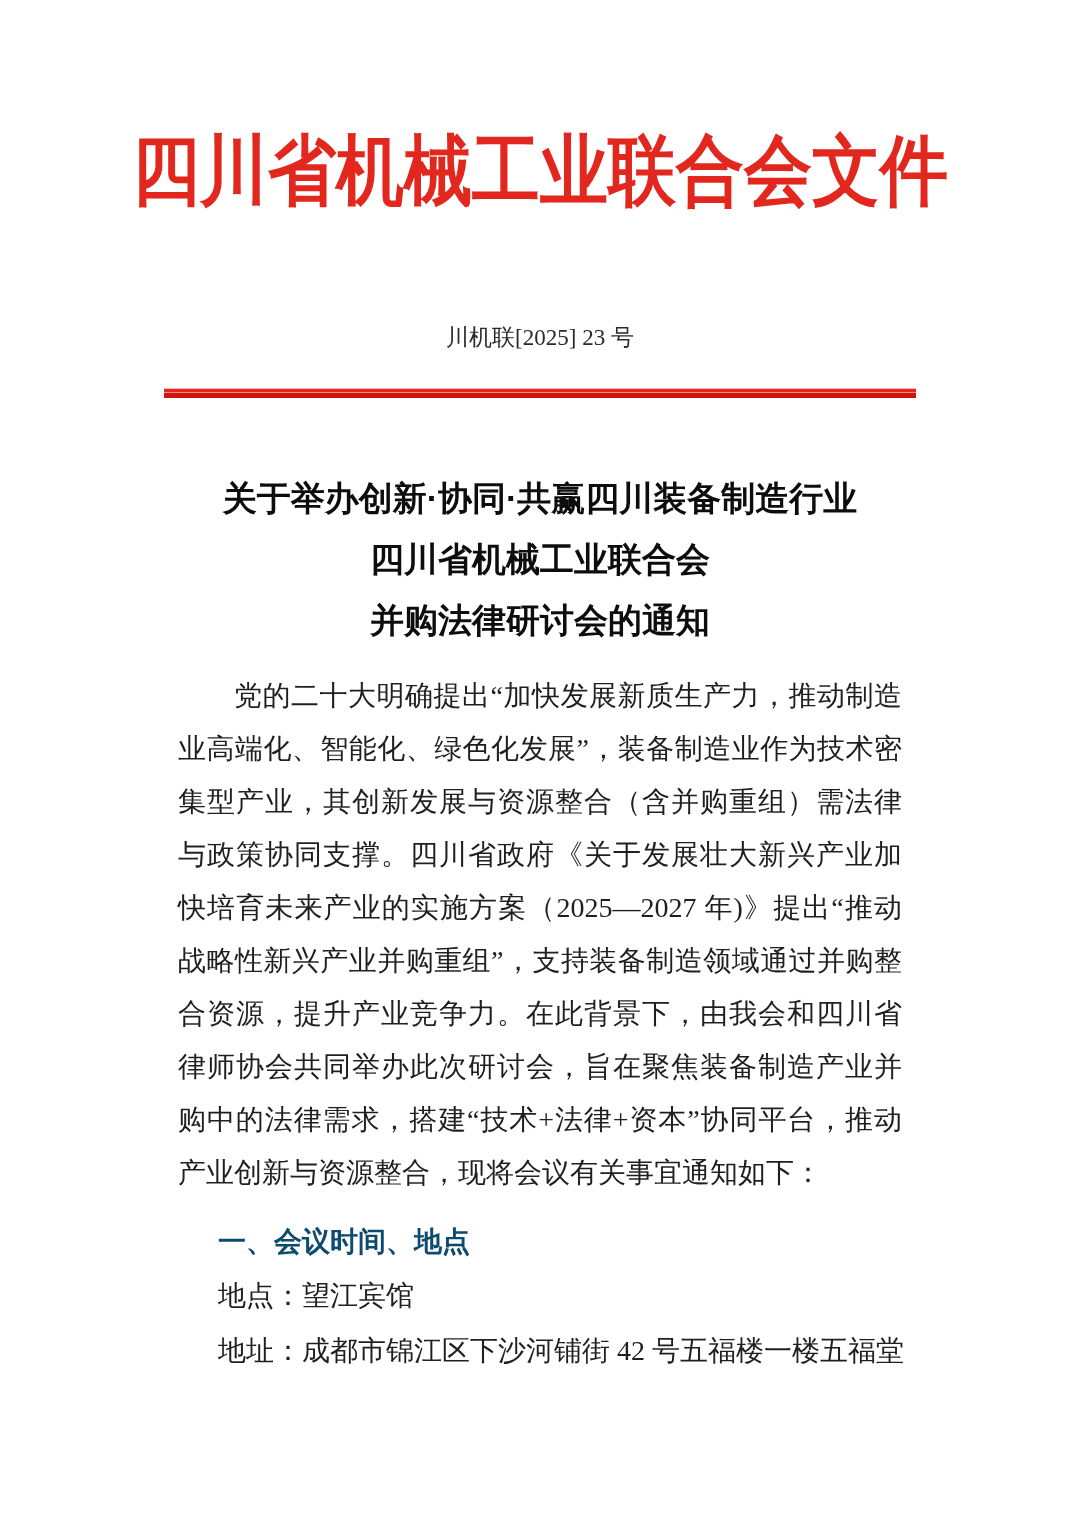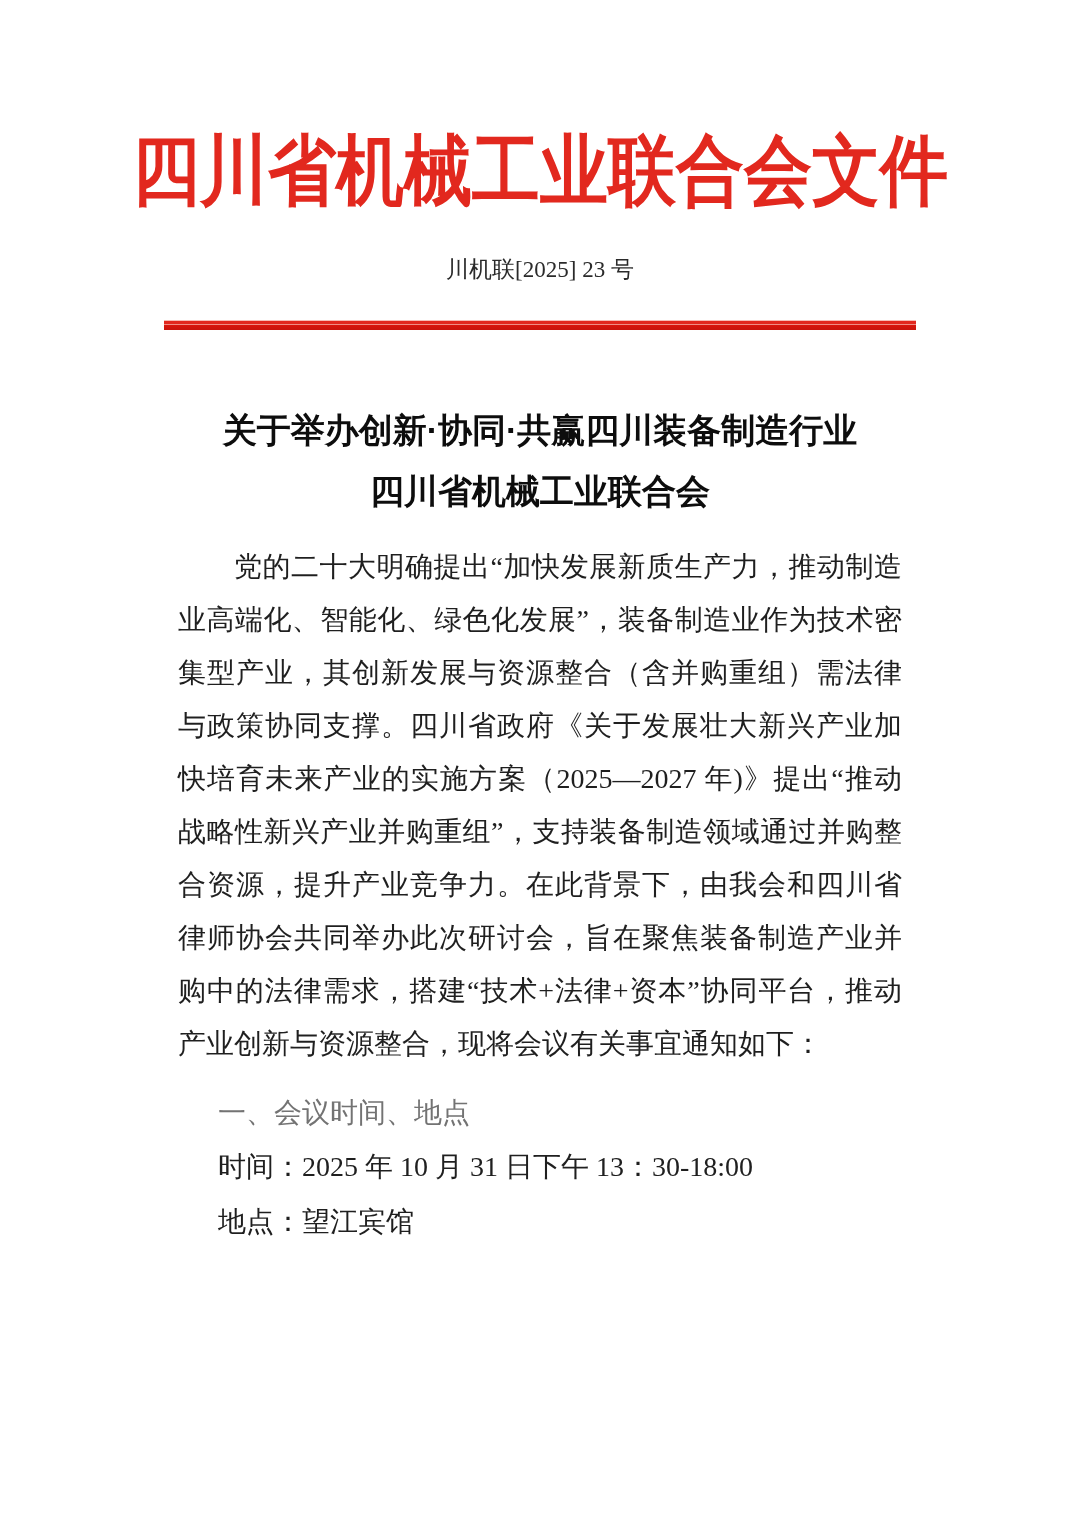--- a/index.html
+++ b/index.html
@@ -22,21 +22,21 @@
     font-size:68px;
     font-weight:bold;
     line-height:80px;
     color:var(--red);
     letter-spacing:0px;
     transform:scaleY(1.13);
     transform-origin:center top;
     white-space:nowrap;
   }
   .doc-number{
-    margin-top:50px;
+    margin-top:118px;
     text-align:center;
     font-size:23px;
     line-height:28px;
     color:#2a2a2a;
   }
   .red-rule{
     margin:36px auto 0;
     width:752px;
     height:10px;
     background:linear-gradient(180deg,
@@ -68,23 +68,23 @@
     font-family:"Liberation Sans","DejaVu Sans",sans-serif;
     color:#0d0d0d;
   }
   .paragraph{
     margin:16px;
     text-indent:56px;
   }
   .section-heading{
     margin:6px 0 0 0;
     text-indent:56px;
-    font-weight:normal;
+    font-weight:bold;
     font-family:"Liberation Sans","DejaVu Sans",sans-serif;
-    color:#737373;
+    color:#0c4a6e;
   }
   .detail{
     margin:0;
     text-indent:56px;
     line-height:55px;
   }
 </style>
 </head>
 <body>
 
@@ -92,32 +92,33 @@
 
   <div class="masthead">四川省机械工业联合会文件</div>
 
   <div class="doc-number">川机联[2025] 23 号</div>
 
   <div class="red-rule"></div>
 
   <div class="title-block">
     <div class="title-line">关于举办创新·协同·共赢四川装备制造行业</div>
     <div class="title-line">四川省机械工业联合会</div>
+    <div class="title-line">并购法律研讨会的通知</div>
   </div>
 
   <div class="doc-body">
 
 
     <p class="paragraph">党的二十大明确提出“加快发展新质生产力，推动制造业高端化、智能化、绿色化发展”，装备制造业作为技术密集型产业，其创新发展与资源整合（含并购重组）需法律与政策协同支撑。四川省政府《关于发展壮大新兴产业加快培育未来产业的实施方案（2025—2027 年)》提出“推动战略性新兴产业并购重组”，支持装备制造领域通过并购整合资源，提升产业竞争力。在此背景下，由我会和四川省律师协会共同举办此次研讨会，旨在聚焦装备制造产业并购中的法律需求，搭建“技术+法律+资本”协同平台，推动产业创新与资源整合，现将会议有关事宜通知如下：</p>
 
     <p class="section-heading">一、会议时间、地点</p>
 
-    <p class="detail">
-      <span>时间：</span><span>2025 年 10 月 31 日下午 13：30-18:00</span>
-    </p>
 
     <p class="detail">
       <span>地点：</span><span>望江宾馆</span>
     </p>
 
+    <p class="detail">
+      <span>地址：</span><span>成都市锦江区下沙河铺街 42 号五福楼一楼五福堂</span>
+    </p>
 
   </div>
 </div>
 
 </body></html>

